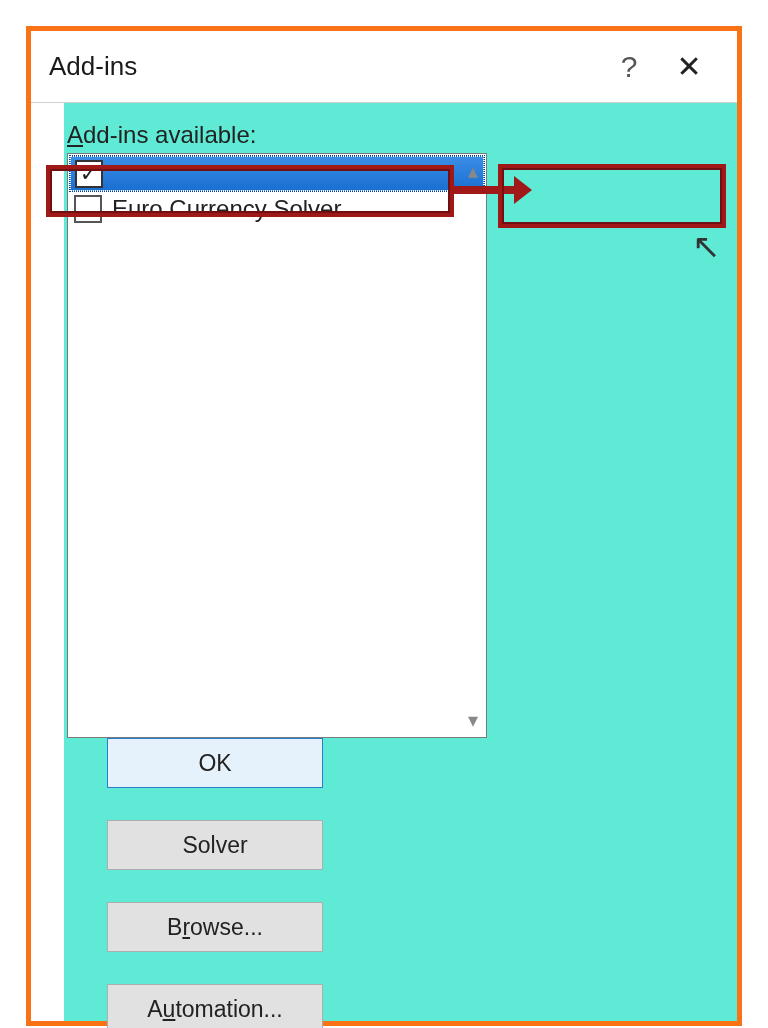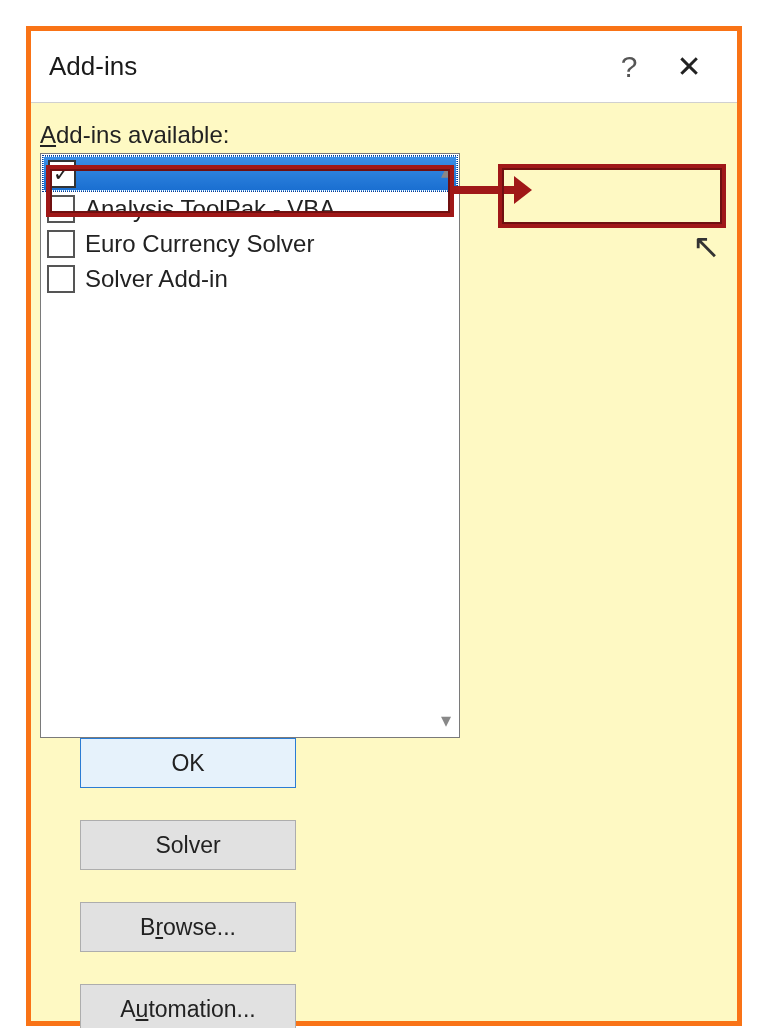--- a/index.html
+++ b/index.html
@@ -44,23 +44,24 @@
   }
   .titlebar .close-icon {
     width: 60px;
     text-align: center;
     font-size: 30px;
     font-weight: 300;
     color: #222;
   }
   .body-area {
     position: relative;
-    background: #fef9c3;
+    background: #5eead4;
     height: calc(100% - 72px);
-    padding: 18px 20px 0 9px;
+    padding: 18px 20px 0 3px;
+    margin-left: 33px;
   }
   .label-avail {
     font-size: 24px;
     margin-bottom: 4px;
   }
   .label-avail .ul { text-decoration: underline; }
   .listbox-wrap {
     display: inline-block;
     vertical-align: top;
   }
@@ -200,29 +201,21 @@
     </div>
 
     <div class="listbox-wrap">
       <div class="listbox">
 
         <div class="list-item selected">
           <span class="cb">✓</span>
         </div>
         <div class="list-item">
           <span class="cb"></span>
-          <span>Analysis ToolPak - VBA</span>
-        </div>
-        <div class="list-item">
-          <span class="cb"></span>
           <span>Euro Currency Solver</span>
-        </div>
-        <div class="list-item">
-          <span class="cb"></span>
-          <span>Solver Add-in</span>
         </div>
 
         <div class="scroll-arrow up">▴</div>
         <div class="scroll-arrow down">▾</div>
       </div>
     </div>
 
     <div class="buttons-col">
       <div class="dlg-button ok">
         <span>OK</span>

